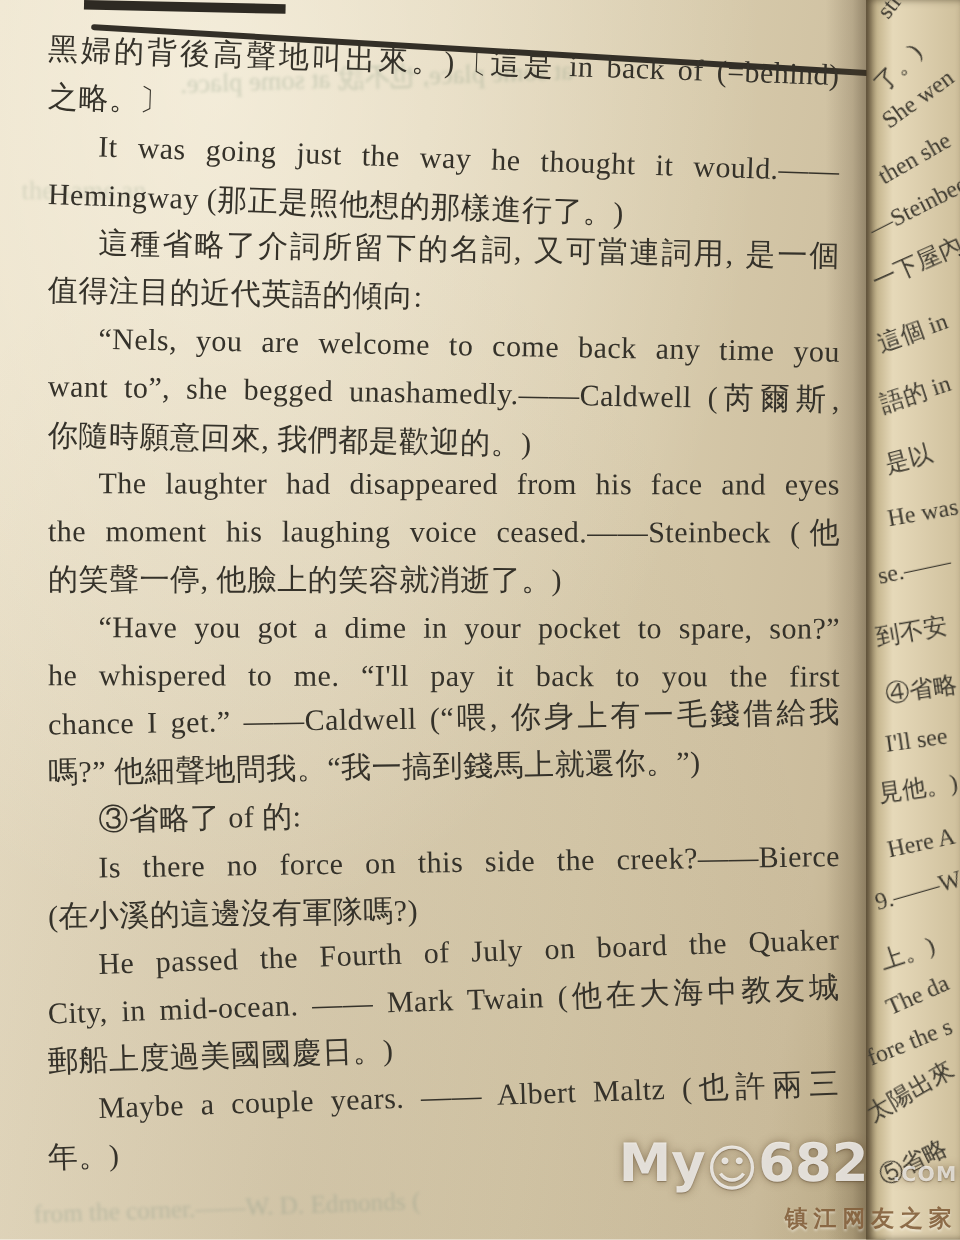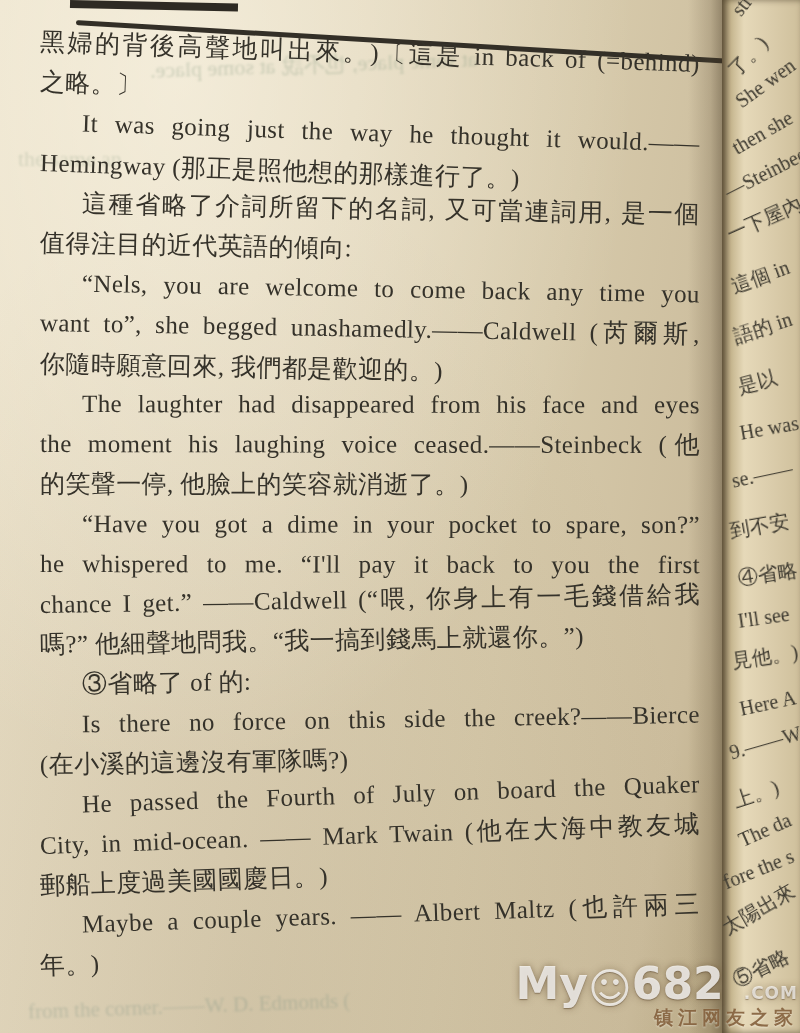--- a/index.html
+++ b/index.html
@@ -38,22 +38,22 @@
   .frag{position:absolute;white-space:nowrap;font-size:20px;color:#3f3b31;
     transform-origin:left center;filter:blur(0.3px);}
   .watermark{position:absolute;right:2px;bottom:6px;z-index:6;text-align:right;
     font-family:"DejaVu Sans","Liberation Sans",sans-serif;line-height:1;}
   .wm-logo{font-weight:bold;font-size:44px;color:rgba(255,255,255,0.78);
     text-shadow:0 0 7px rgba(96,74,48,0.55),0 1px 1px rgba(90,70,45,0.5);
     display:flex;align-items:baseline;justify-content:flex-end;}
   .wm-smiley{font-size:42px;line-height:0.9;transform:translateY(4px);display:inline-block;}
   .wm-domain{font-size:17px;font-weight:bold;letter-spacing:1px;margin-left:20px;
     color:rgba(255,255,255,0.7);}
-  .wm-sub{margin-top:2px;font-size:19px;font-weight:bold;letter-spacing:5px;
-    color:rgba(129,92,56,0.88);text-shadow:0 1px 2px rgba(255,255,250,0.45);}
+  .wm-sub{margin-top:16px;font-size:19px;font-weight:bold;letter-spacing:5px;
+    color:rgba(129,92,56,0.88);text-shadow:0 1px 2px rgba(255,255,250,0.45);font-family:Liberation Mono, monospace;}
 </style>
 </head>
 <body>
 
 <div class="rule-a"></div>
 <div class="rule-b"></div>
 
 <div class="ghost g0">at some place, 也不說 at some place.</div>
 <div class="ghost g1">the same an</div>
 <div class="ghost g2">from the corner.——W. D. Edmonds (</div>

